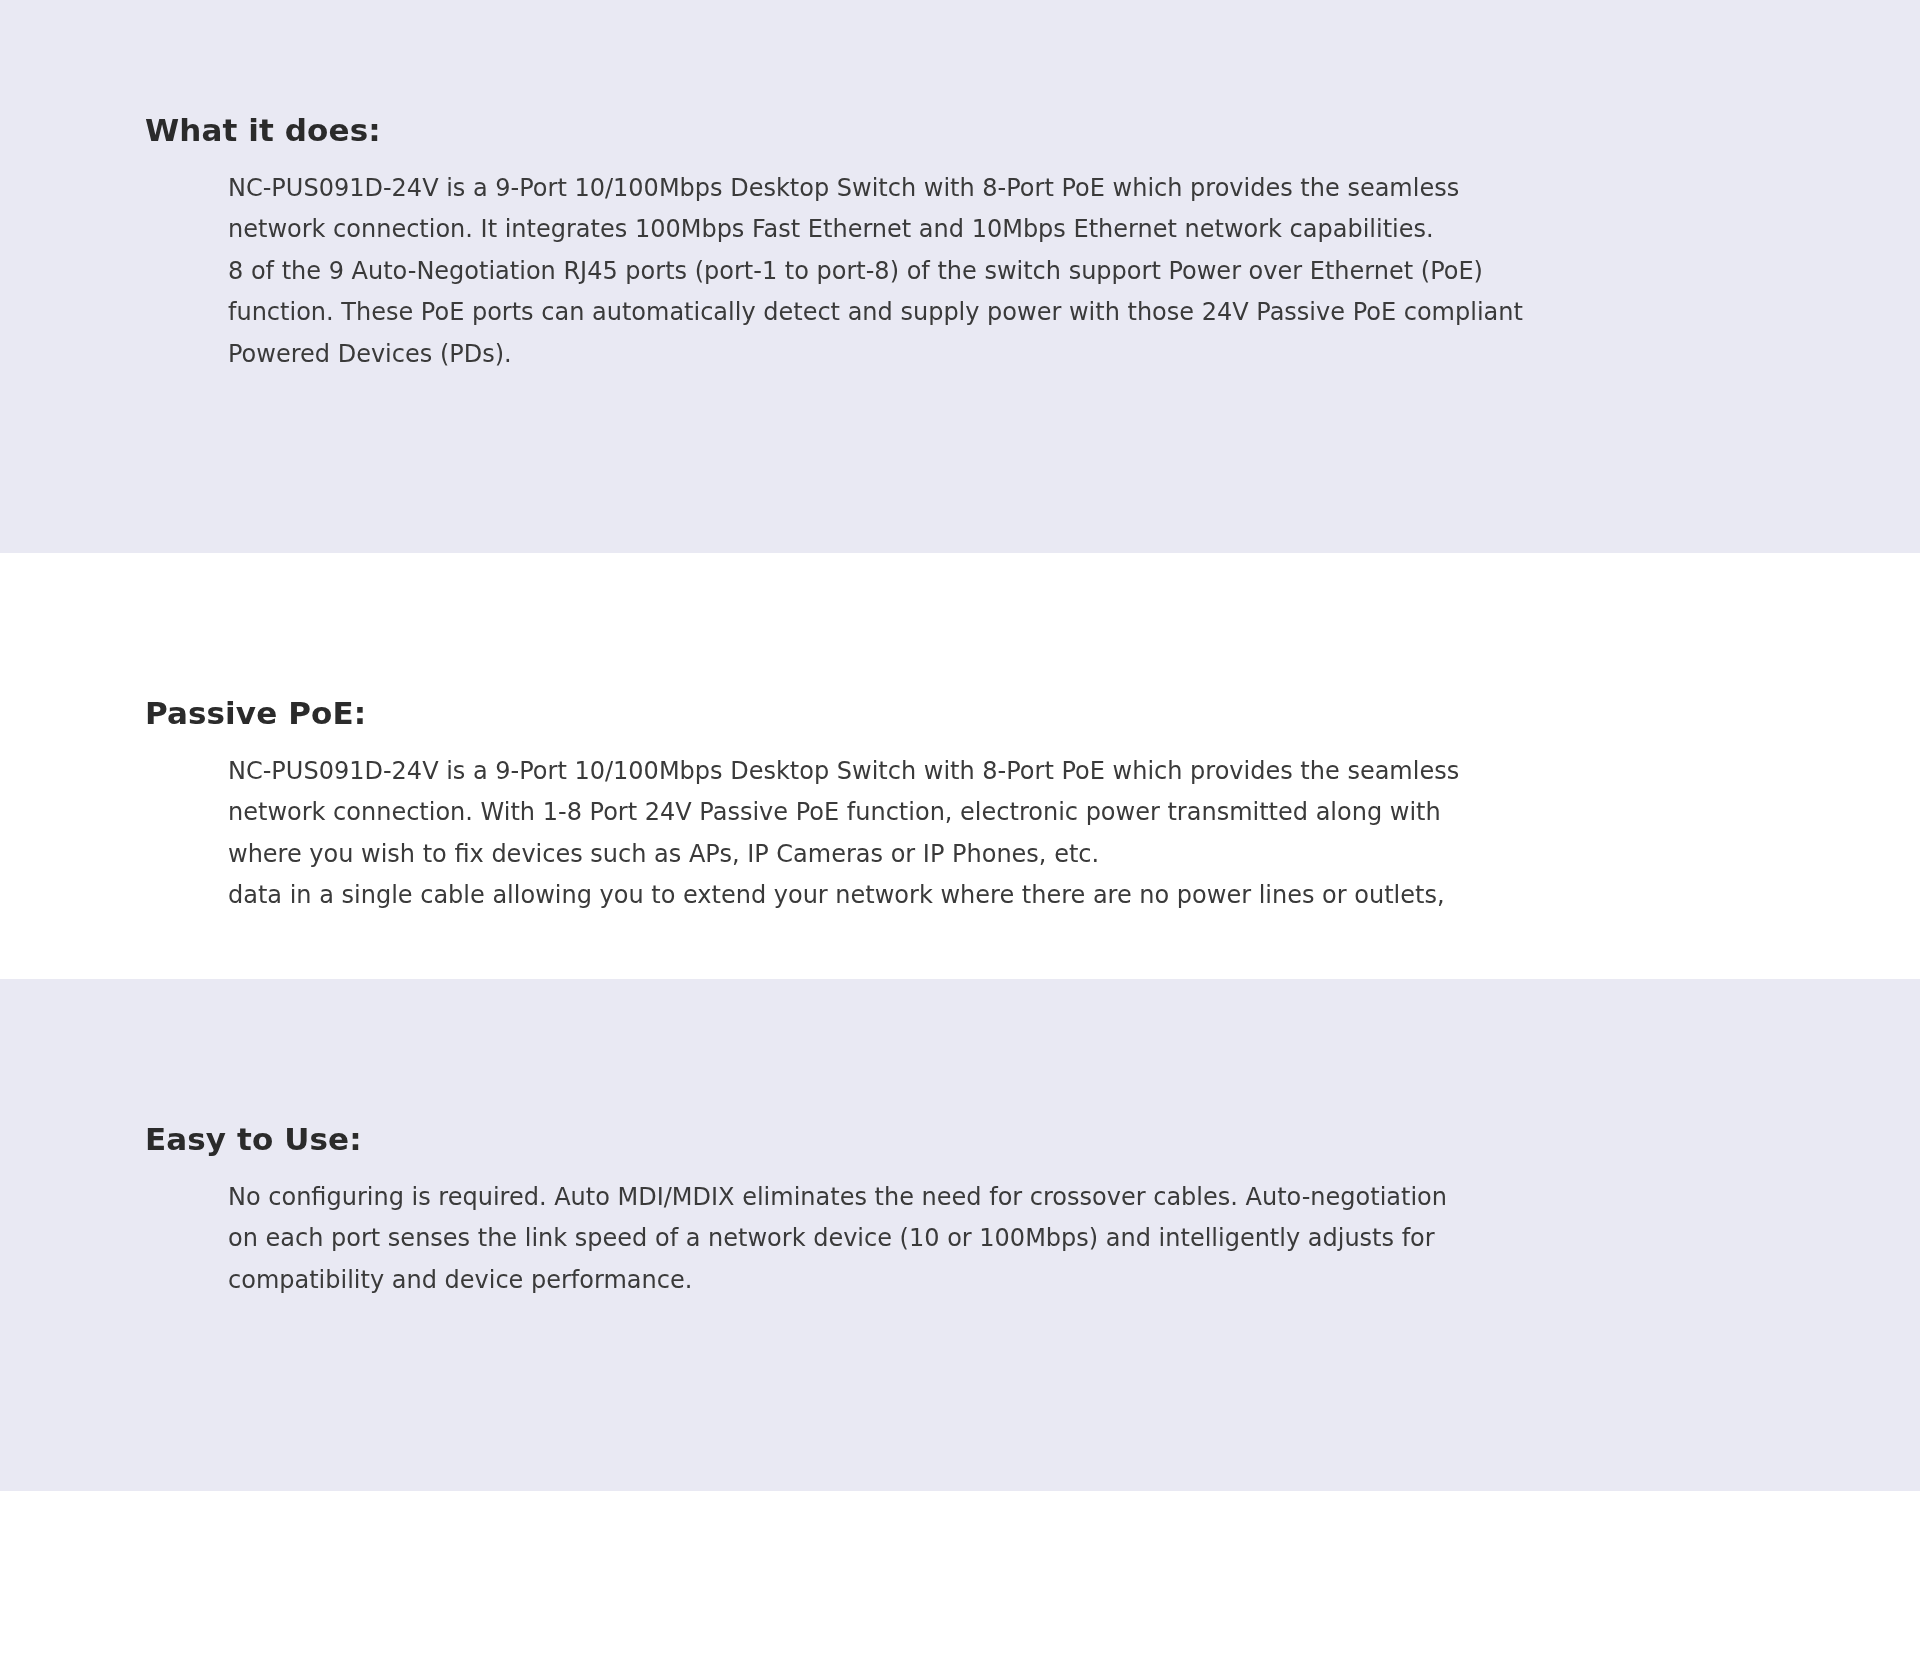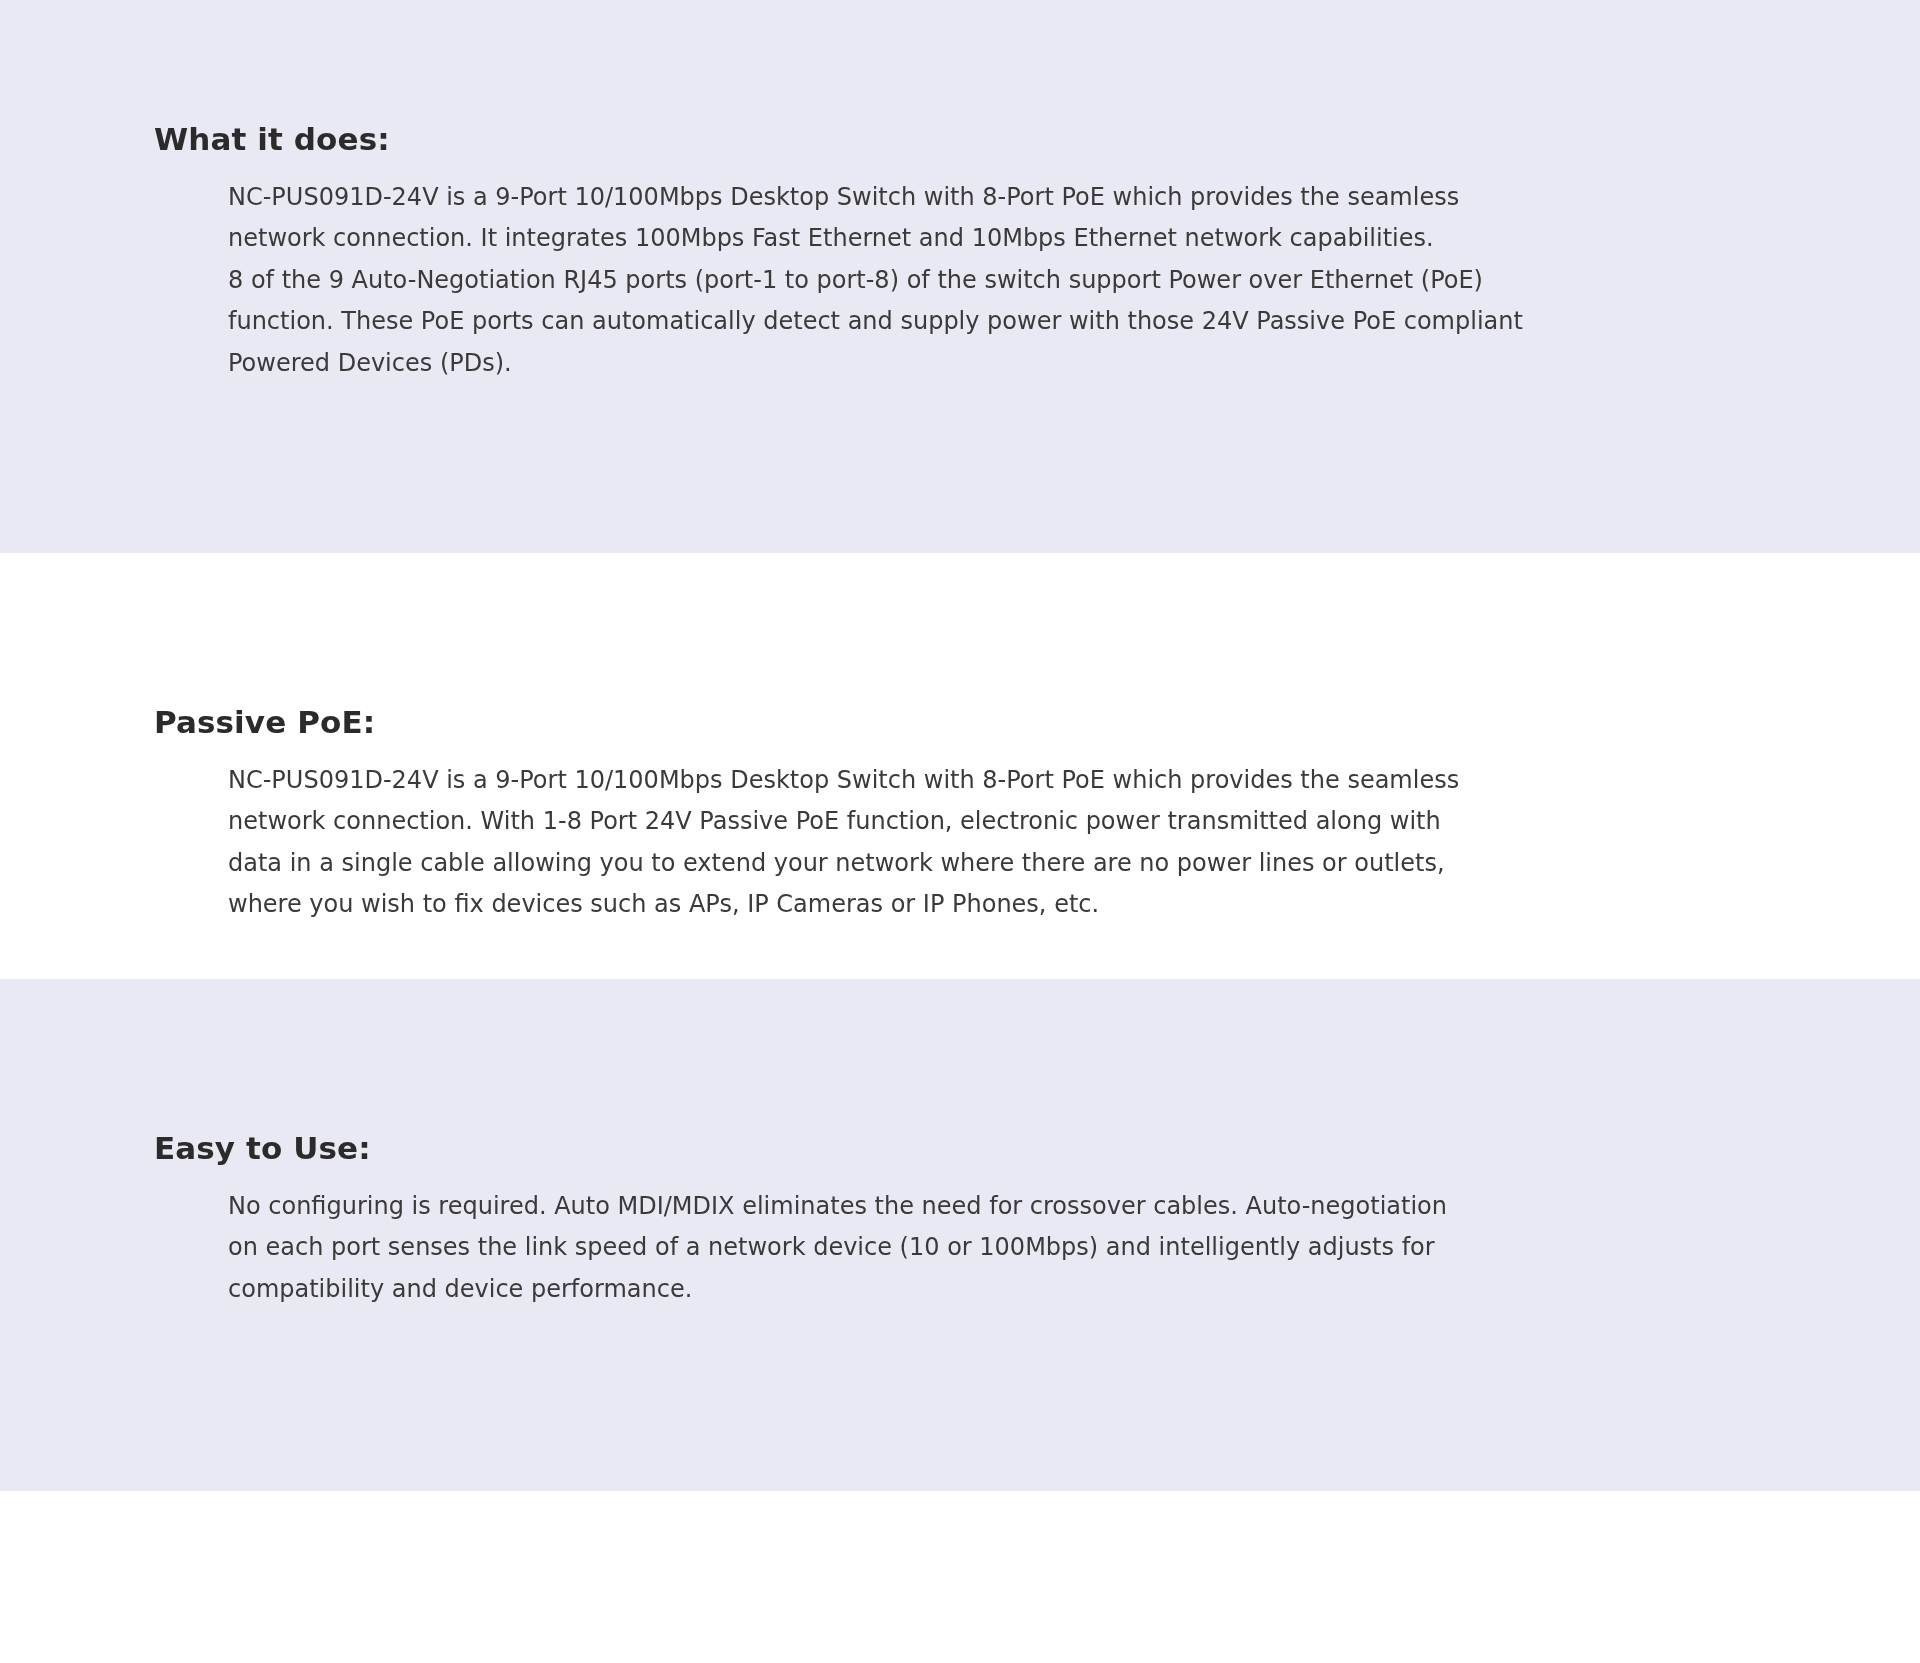--- a/index.html
+++ b/index.html
@@ -45,21 +45,21 @@
     padding-right: 60px;
   }
 
   .section-heading {
     font-family: "DejaVu Sans", sans-serif;
     font-size: 31px;
     font-weight: bold;
     line-height: 1.25;
     color: #2b2b2b;
     letter-spacing: 0.1px;
-    margin: 17px;
+    margin: 8px;
   }
 
   .section-body {
     margin-top: 18px;
     padding-left: 91px;   
     font-family: "DejaVu Sans", sans-serif;
     font-size: 24px;
     line-height: 41.5px;
     color: #3a3a3a;
     font-weight: 400;
@@ -88,22 +88,22 @@
       </div>
     </div>
   </section>
 
   <section class="feature-section band-plain section-2">
     <div class="section-inner">
       <h2 class="section-heading">Passive PoE:</h2>
       <div class="section-body">
         <span class="line">NC-PUS091D-24V is a 9-Port 10/100Mbps Desktop Switch with 8-Port PoE which provides the seamless</span>
         <span class="line">network connection. With 1-8 Port 24V Passive PoE function, electronic power transmitted along with</span>
+        <span class="line">where you wish to fix devices such as APs, IP Cameras or IP Phones, etc.</span>
         <span class="line">data in a single cable allowing you to extend your network where there are no power lines or outlets,</span>
-        <span class="line">where you wish to fix devices such as APs, IP Cameras or IP Phones, etc.</span>
       </div>
     </div>
   </section>
 
   <section class="feature-section band-tint section-3">
     <div class="section-inner">
       <h2 class="section-heading">Easy to Use:</h2>
       <div class="section-body">
         <span class="line">No configuring is required. Auto MDI/MDIX eliminates the need for crossover cables. Auto-negotiation</span>
         <span class="line">on each port senses the link speed of a network device (10 or 100Mbps) and intelligently adjusts for</span>

